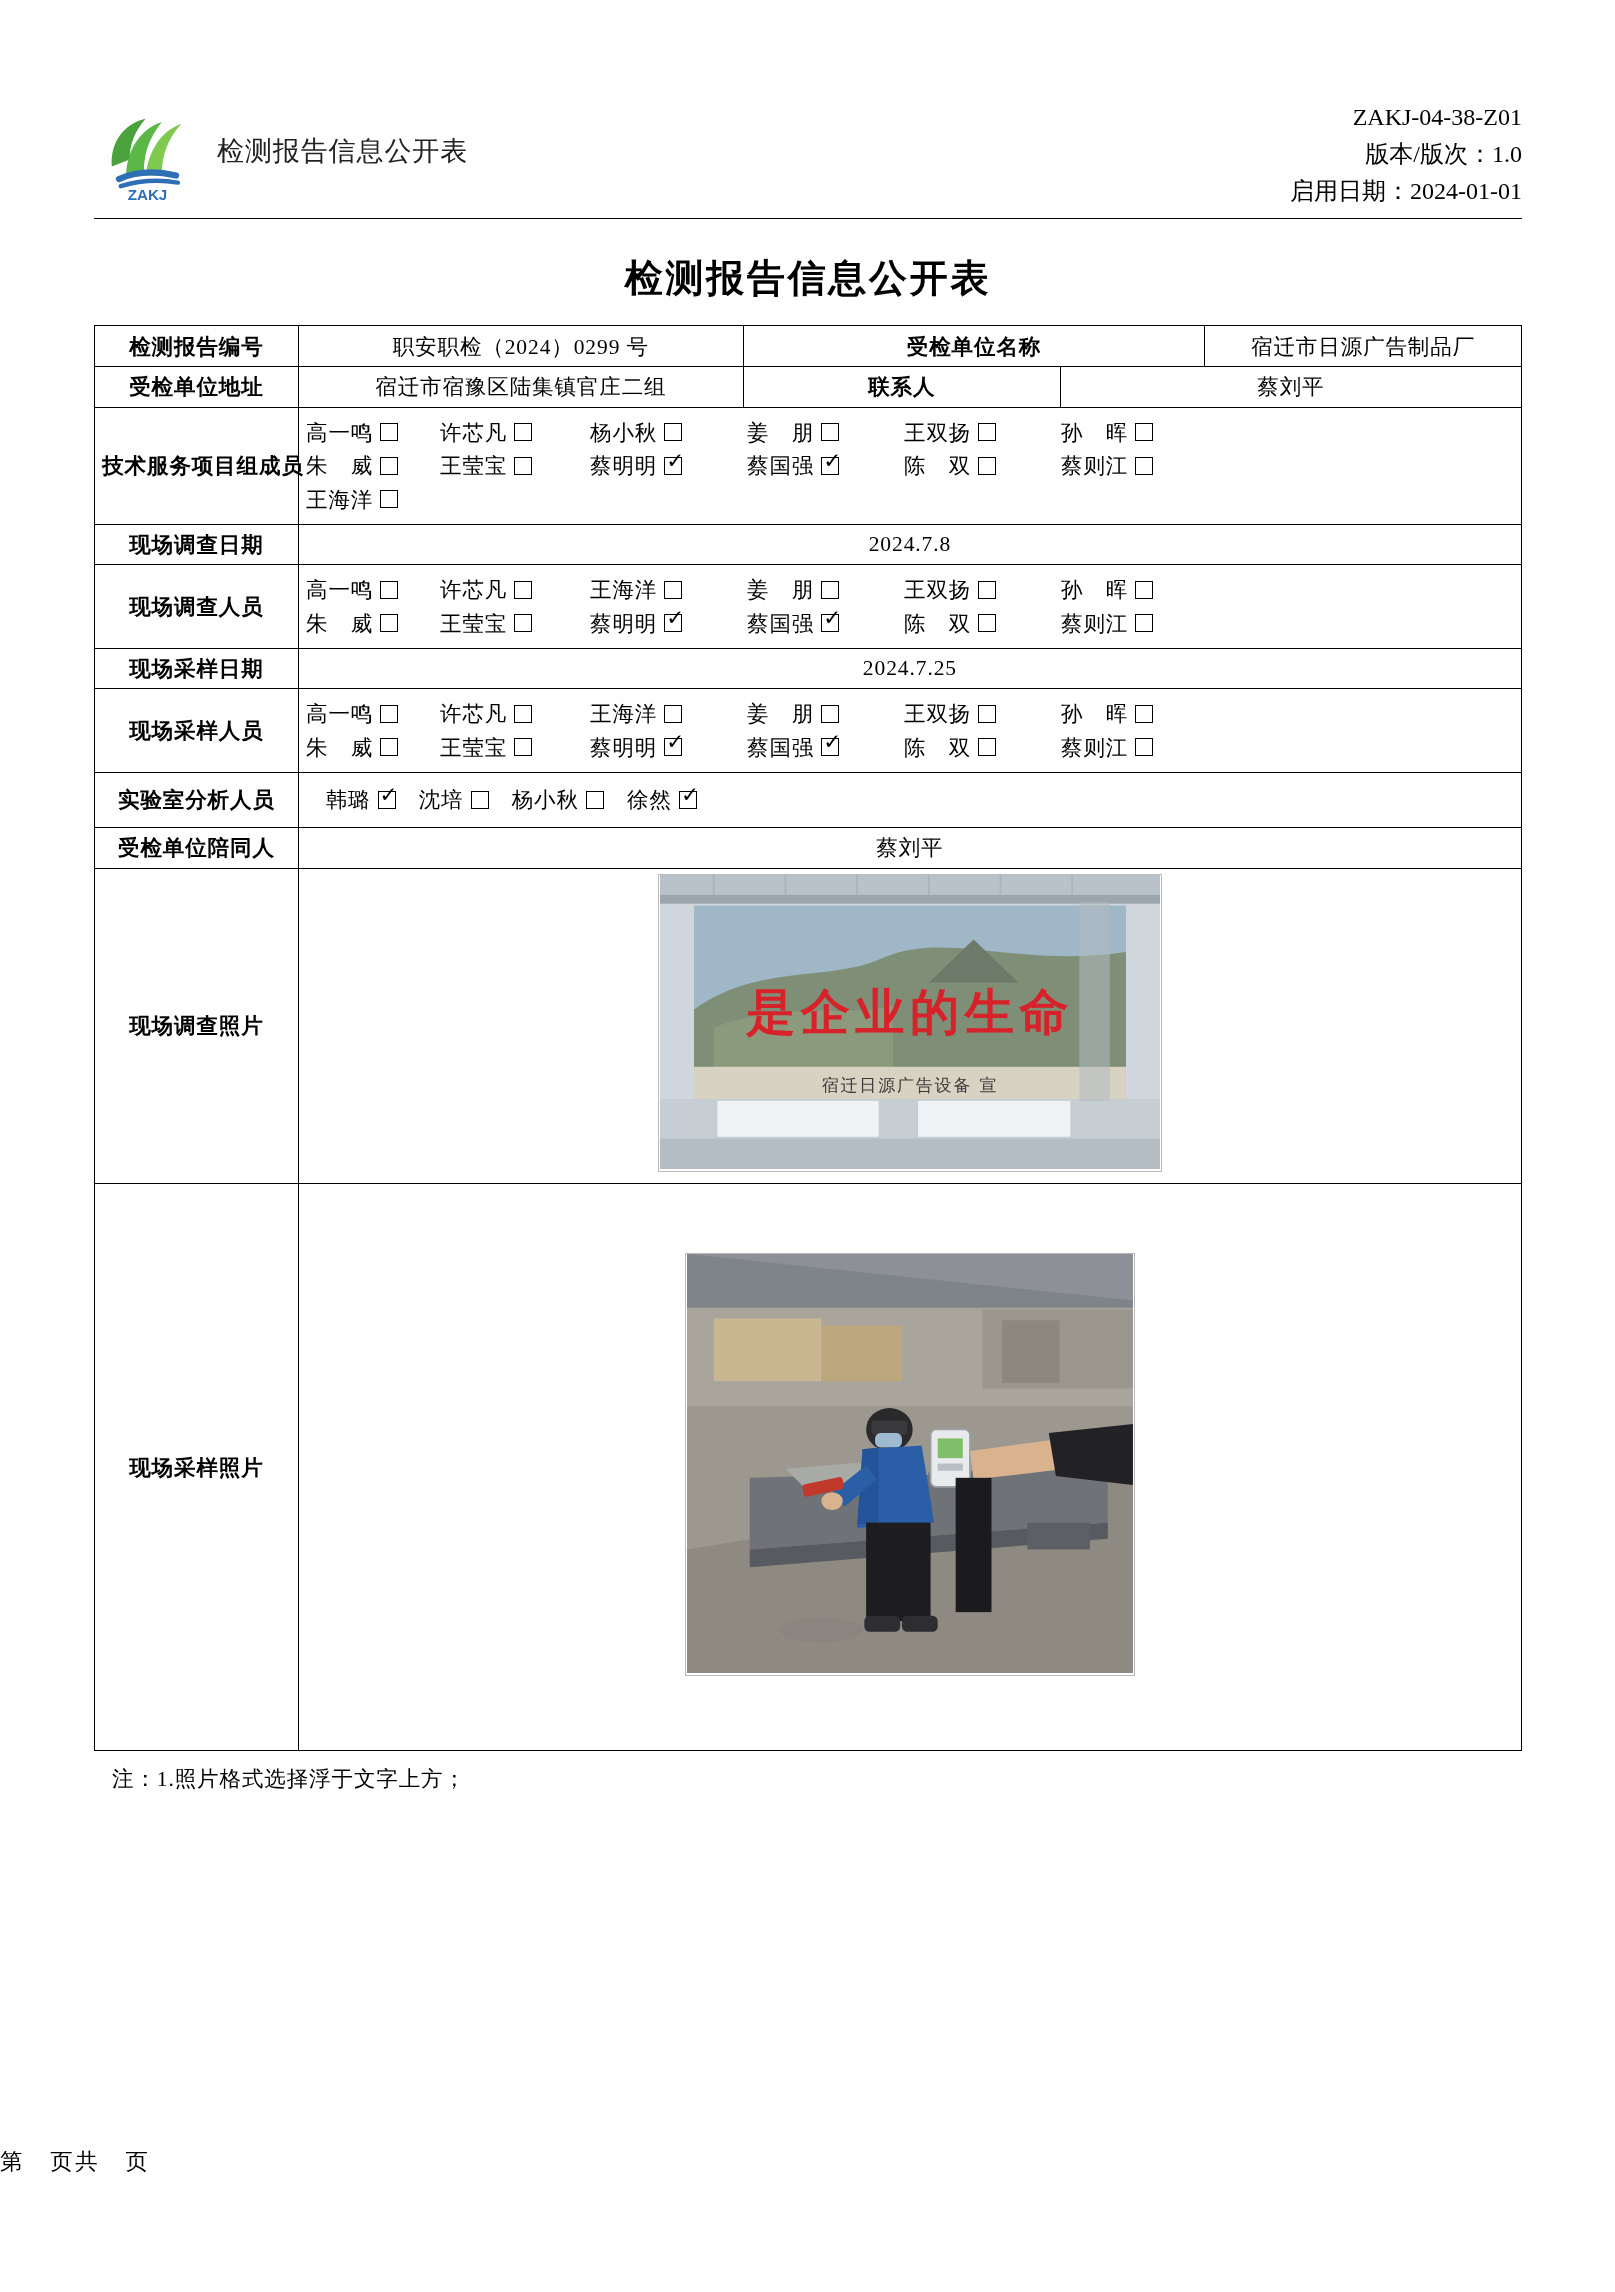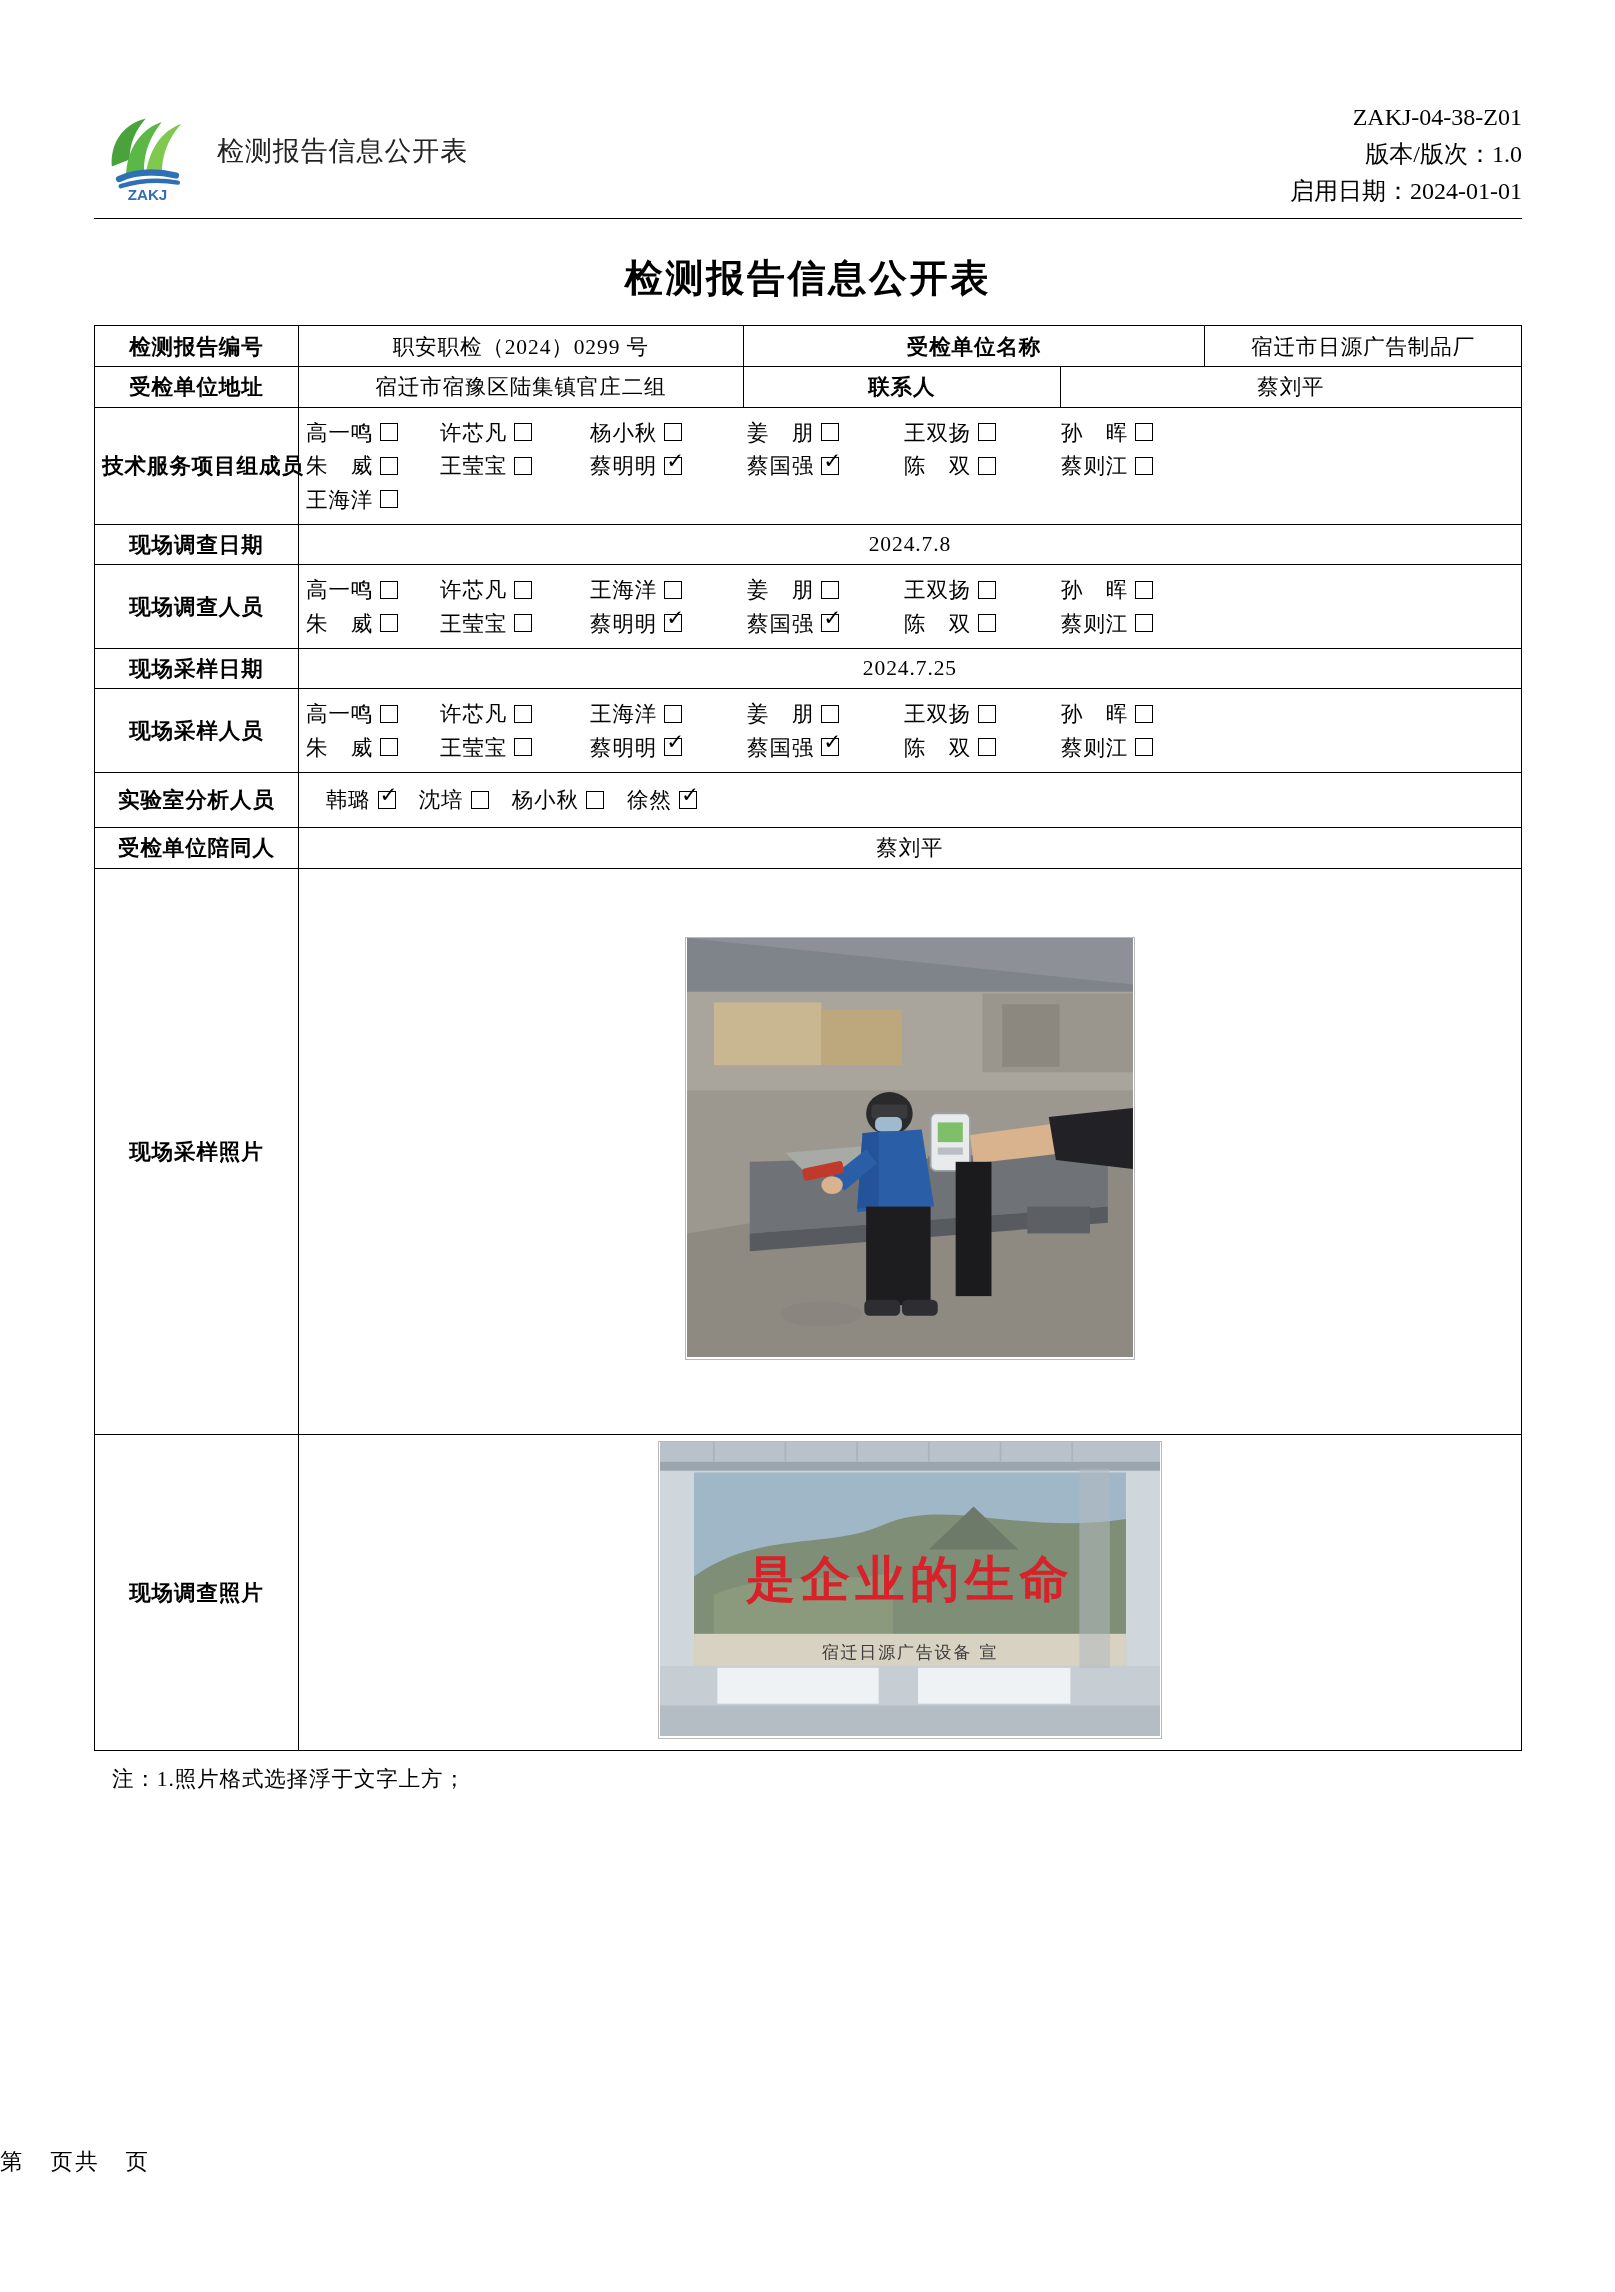--- a/index.html
+++ b/index.html
@@ -451,74 +451,20 @@
         </div>
       </td>
     </tr>
 
     <tr>
       <td class="lbl">受检单位陪同人</td>
       <td class="val-center" colspan="8">蔡刘平</td>
     </tr>
 
     <tr>
-      <td class="lbl">现场采样照片</td>
-      <td colspan="8" class="photo-cell" style="height:555px;">
-        <div class="photo2">
-          <svg width="446" height="419" viewBox="0 0 498 468">
-            <rect x="0" y="0" width="498" height="468" fill="#b9b7b2"></rect>
-
-            <rect x="0" y="0" width="498" height="70" fill="#8d9197"></rect>
-            <path d="M0 0 L498 52 L498 70 L0 70 Z" fill="#7e848a"></path>
-
-            <rect x="0" y="60" width="498" height="110" fill="#a9a59c"></rect>
-            <rect x="30" y="72" width="120" height="70" fill="#c9b792"></rect>
-            <rect x="150" y="80" width="90" height="62" fill="#bda87e"></rect>
-            <rect x="330" y="62" width="168" height="88" fill="#9a968d"></rect>
-            <rect x="352" y="74" width="64" height="70" fill="#8c8880"></rect>
-
-            <rect x="0" y="170" width="498" height="298" fill="#9c9890"></rect>
-            <path d="M0 330 L498 250 L498 468 L0 468 Z" fill="#8e8a82"></path>
-
-            <path d="M70 250 L470 238 L470 300 L70 330 Z" fill="#6f7378"></path>
-            <path d="M70 330 L470 300 L470 318 L70 350 Z" fill="#575b60"></path>
-
-            <path d="M110 240 L250 228 L270 246 L130 260 Z" fill="#a8aaa6"></path>
-
-            <ellipse cx="226" cy="196" rx="26" ry="24" fill="#2a2a2c"></ellipse>
-            <rect x="206" y="186" width="40" height="16" rx="4" fill="#3a3a3c"></rect>
-            <rect x="210" y="200" width="30" height="16" rx="6" fill="#9fb9cf"></rect>
-            <path d="M196 218 L262 214 L276 300 L190 306 Z" fill="#2a5fa8"></path>
-            <path d="M196 218 L214 216 L214 300 L190 302 Z" fill="#24539a"></path>
-            <rect x="200" y="300" width="72" height="110" fill="#1d1d20"></rect>
-            <rect x="198" y="404" width="40" height="18" rx="6" fill="#2e2e32"></rect>
-            <rect x="240" y="404" width="40" height="18" rx="6" fill="#2e2e32"></rect>
-
-            <path d="M200 236 L160 268 L176 282 L212 252 Z" fill="#2a5fa8"></path>
-            <ellipse cx="162" cy="276" rx="12" ry="10" fill="#d9b28e"></ellipse>
-
-            <rect x="128" y="258" width="46" height="14" rx="4" fill="#c0392b" transform="rotate(-12 128 258)"></rect>
-
-            <rect x="272" y="196" width="44" height="64" rx="6" fill="#e8eaec" stroke="#9aa0a6" stroke-width="2"></rect>
-            <rect x="280" y="206" width="28" height="22" fill="#7fbf6a"></rect>
-            <rect x="280" y="234" width="28" height="8" fill="#b9bec4"></rect>
-
-            <path d="M316 220 L420 206 L424 240 L320 252 Z" fill="#d9b28e"></path>
-            <path d="M404 200 L498 190 L498 258 L412 248 Z" fill="#222226"></path>
-
-            <rect x="300" y="250" width="40" height="150" fill="#1b1b1e"></rect>
-
-            <rect x="380" y="300" width="70" height="30" fill="#5c5f63"></rect>
-            <ellipse cx="150" cy="420" rx="46" ry="14" fill="#8a867f"></ellipse>
-          </svg>
-        </div>
-      </td>
-    </tr>
-
-    <tr>
       <td class="lbl">现场调查照片</td>
       <td colspan="8" class="photo-cell">
         <div class="photo1">
           <svg width="500" height="294" viewBox="0 0 558 328" style="font-size:24px">
             <rect x="0" y="0" width="558" height="328" fill="#cfd6dc"></rect>
             <rect x="0" y="0" width="558" height="22" fill="#b9c2ca"></rect>
             <rect x="0" y="22" width="558" height="10" fill="#9aa5ae"></rect>
             <g stroke="#aab4bc" stroke-width="2">
               <line x1="60" y1="0" x2="60" y2="22"></line>
               <line x1="140" y1="0" x2="140" y2="22"></line>
@@ -538,20 +484,74 @@
 
             <rect x="0" y="250" width="558" height="78" fill="#c6cdd3"></rect>
             <rect x="64" y="252" width="180" height="40" fill="#eef2f4"></rect>
             <rect x="288" y="252" width="170" height="40" fill="#eef2f4"></rect>
             <rect x="0" y="294" width="558" height="34" fill="#b5bdc4"></rect>
             <rect x="468" y="30" width="34" height="222" fill="#b0b9c0" opacity="0.55"></rect>
           </svg>
         </div>
       </td>
     </tr>
+
+    <tr>
+      <td class="lbl">现场采样照片</td>
+      <td colspan="8" class="photo-cell" style="height:555px;">
+        <div class="photo2">
+          <svg width="446" height="419" viewBox="0 0 498 468">
+            <rect x="0" y="0" width="498" height="468" fill="#b9b7b2"></rect>
+
+            <rect x="0" y="0" width="498" height="70" fill="#8d9197"></rect>
+            <path d="M0 0 L498 52 L498 70 L0 70 Z" fill="#7e848a"></path>
+
+            <rect x="0" y="60" width="498" height="110" fill="#a9a59c"></rect>
+            <rect x="30" y="72" width="120" height="70" fill="#c9b792"></rect>
+            <rect x="150" y="80" width="90" height="62" fill="#bda87e"></rect>
+            <rect x="330" y="62" width="168" height="88" fill="#9a968d"></rect>
+            <rect x="352" y="74" width="64" height="70" fill="#8c8880"></rect>
+
+            <rect x="0" y="170" width="498" height="298" fill="#9c9890"></rect>
+            <path d="M0 330 L498 250 L498 468 L0 468 Z" fill="#8e8a82"></path>
+
+            <path d="M70 250 L470 238 L470 300 L70 330 Z" fill="#6f7378"></path>
+            <path d="M70 330 L470 300 L470 318 L70 350 Z" fill="#575b60"></path>
+
+            <path d="M110 240 L250 228 L270 246 L130 260 Z" fill="#a8aaa6"></path>
+
+            <ellipse cx="226" cy="196" rx="26" ry="24" fill="#2a2a2c"></ellipse>
+            <rect x="206" y="186" width="40" height="16" rx="4" fill="#3a3a3c"></rect>
+            <rect x="210" y="200" width="30" height="16" rx="6" fill="#9fb9cf"></rect>
+            <path d="M196 218 L262 214 L276 300 L190 306 Z" fill="#2a5fa8"></path>
+            <path d="M196 218 L214 216 L214 300 L190 302 Z" fill="#24539a"></path>
+            <rect x="200" y="300" width="72" height="110" fill="#1d1d20"></rect>
+            <rect x="198" y="404" width="40" height="18" rx="6" fill="#2e2e32"></rect>
+            <rect x="240" y="404" width="40" height="18" rx="6" fill="#2e2e32"></rect>
+
+            <path d="M200 236 L160 268 L176 282 L212 252 Z" fill="#2a5fa8"></path>
+            <ellipse cx="162" cy="276" rx="12" ry="10" fill="#d9b28e"></ellipse>
+
+            <rect x="128" y="258" width="46" height="14" rx="4" fill="#c0392b" transform="rotate(-12 128 258)"></rect>
+
+            <rect x="272" y="196" width="44" height="64" rx="6" fill="#e8eaec" stroke="#9aa0a6" stroke-width="2"></rect>
+            <rect x="280" y="206" width="28" height="22" fill="#7fbf6a"></rect>
+            <rect x="280" y="234" width="28" height="8" fill="#b9bec4"></rect>
+
+            <path d="M316 220 L420 206 L424 240 L320 252 Z" fill="#d9b28e"></path>
+            <path d="M404 200 L498 190 L498 258 L412 248 Z" fill="#222226"></path>
+
+            <rect x="300" y="250" width="40" height="150" fill="#1b1b1e"></rect>
+
+            <rect x="380" y="300" width="70" height="30" fill="#5c5f63"></rect>
+            <ellipse cx="150" cy="420" rx="46" ry="14" fill="#8a867f"></ellipse>
+          </svg>
+        </div>
+      </td>
+    </tr>
   </tbody>
     </table>
 
   <div class="note">注：1.照片格式选择浮于文字上方；</div>
 
   <div class="footer">第　页共　页</div>
 </div>
 
 
 </body></html>

